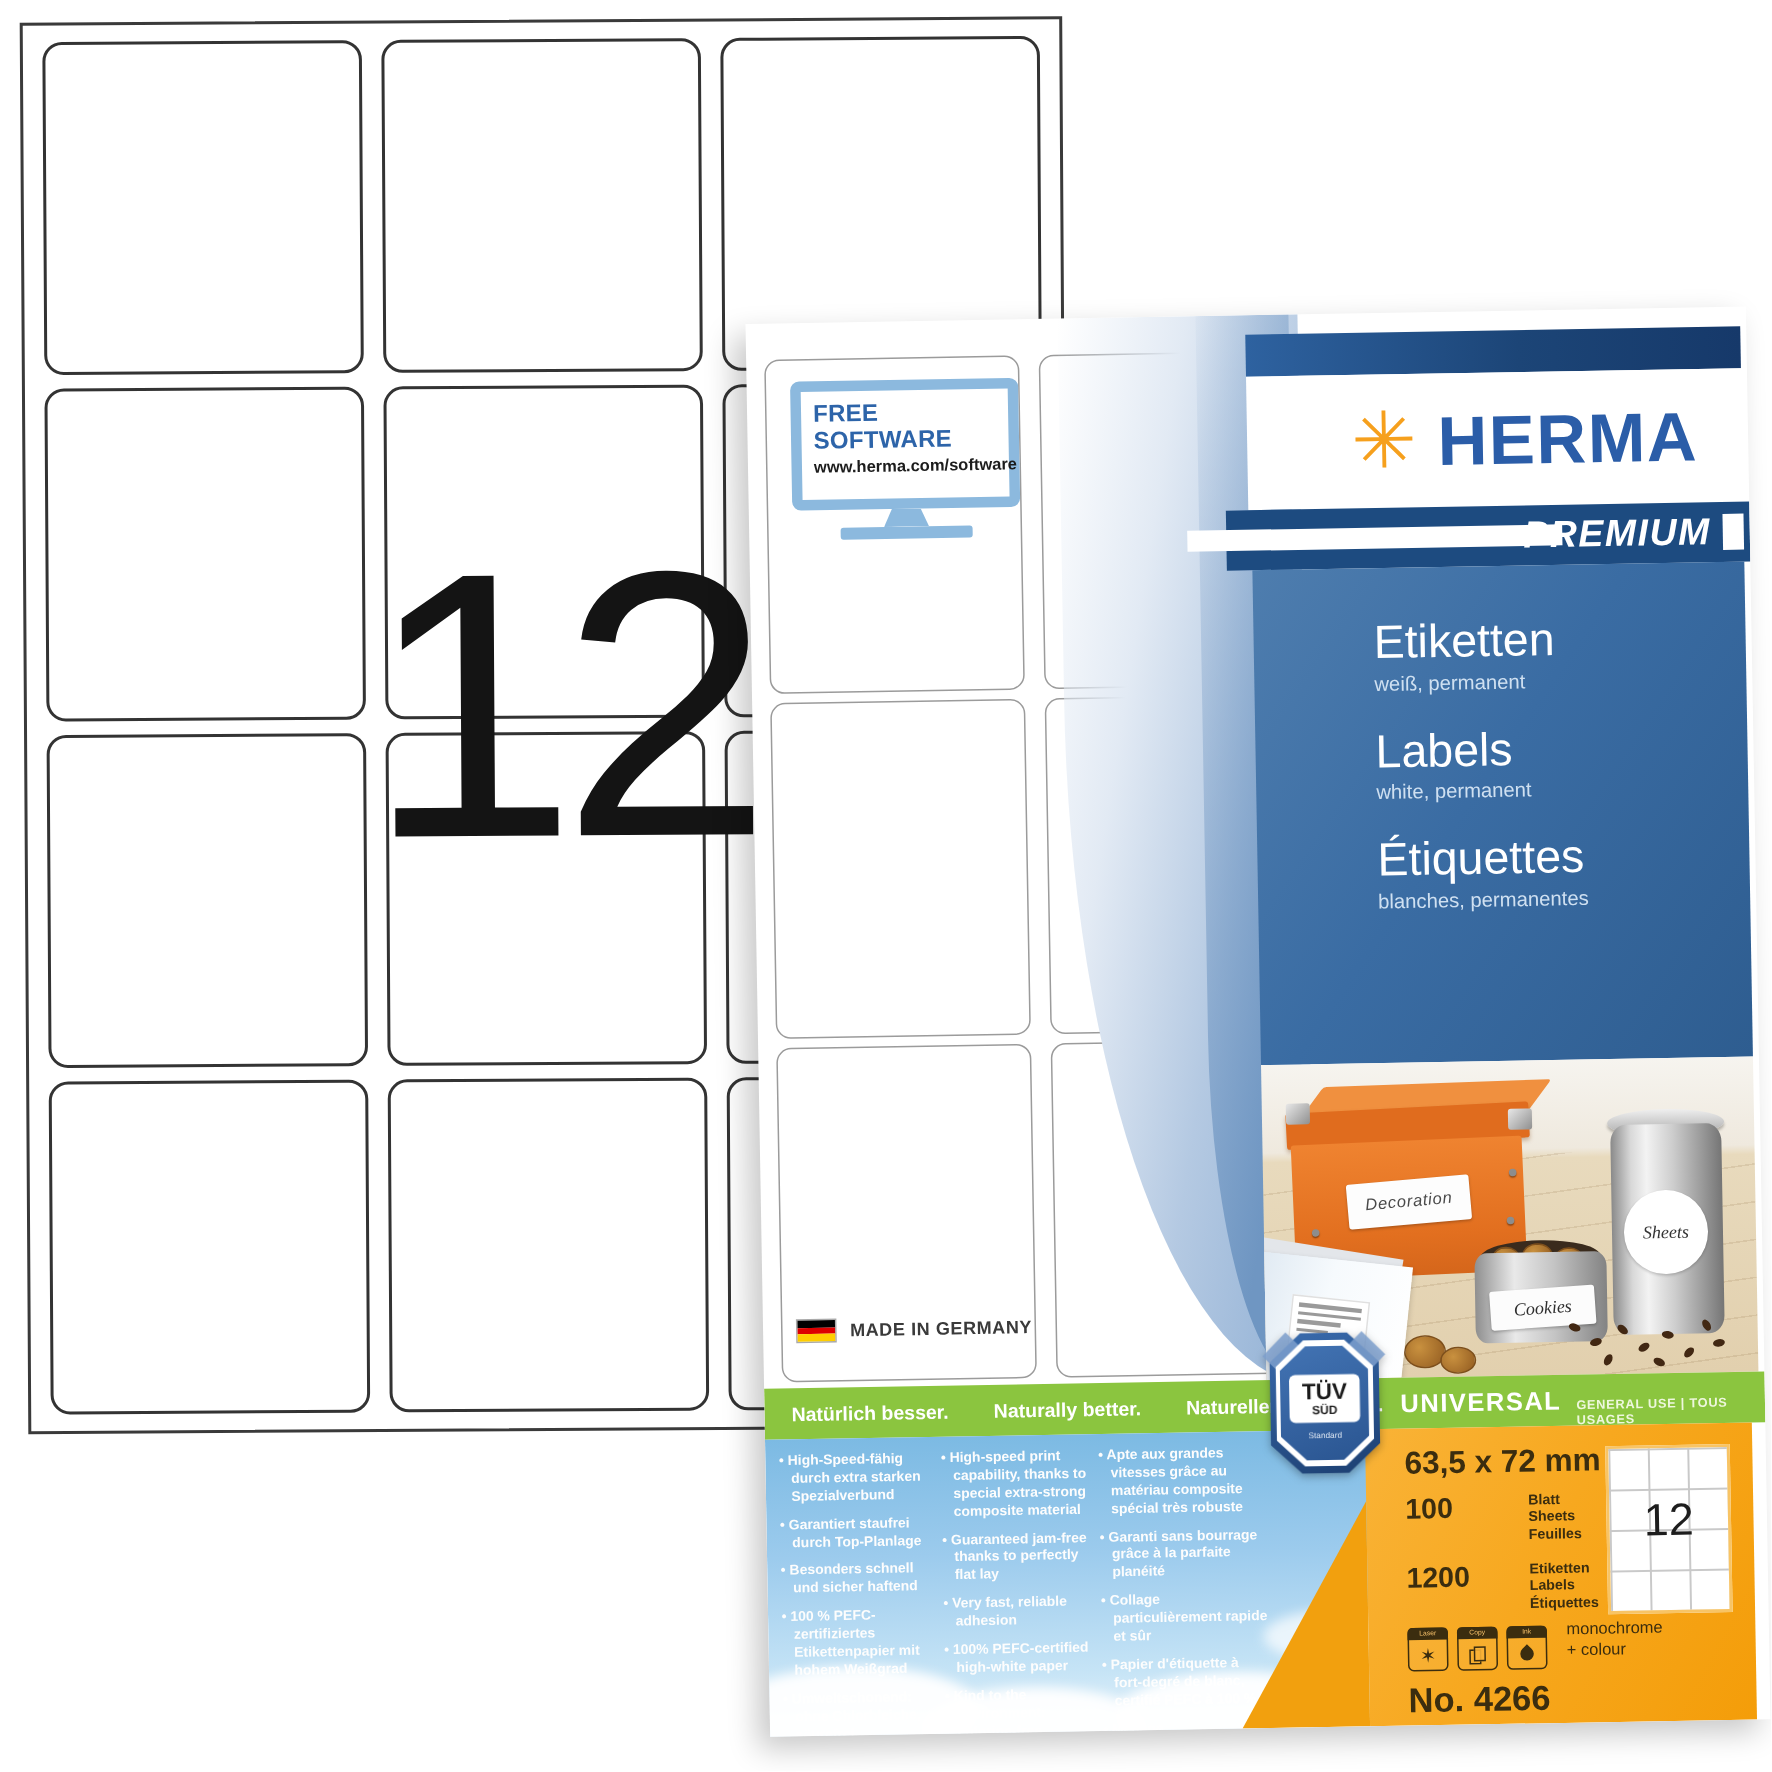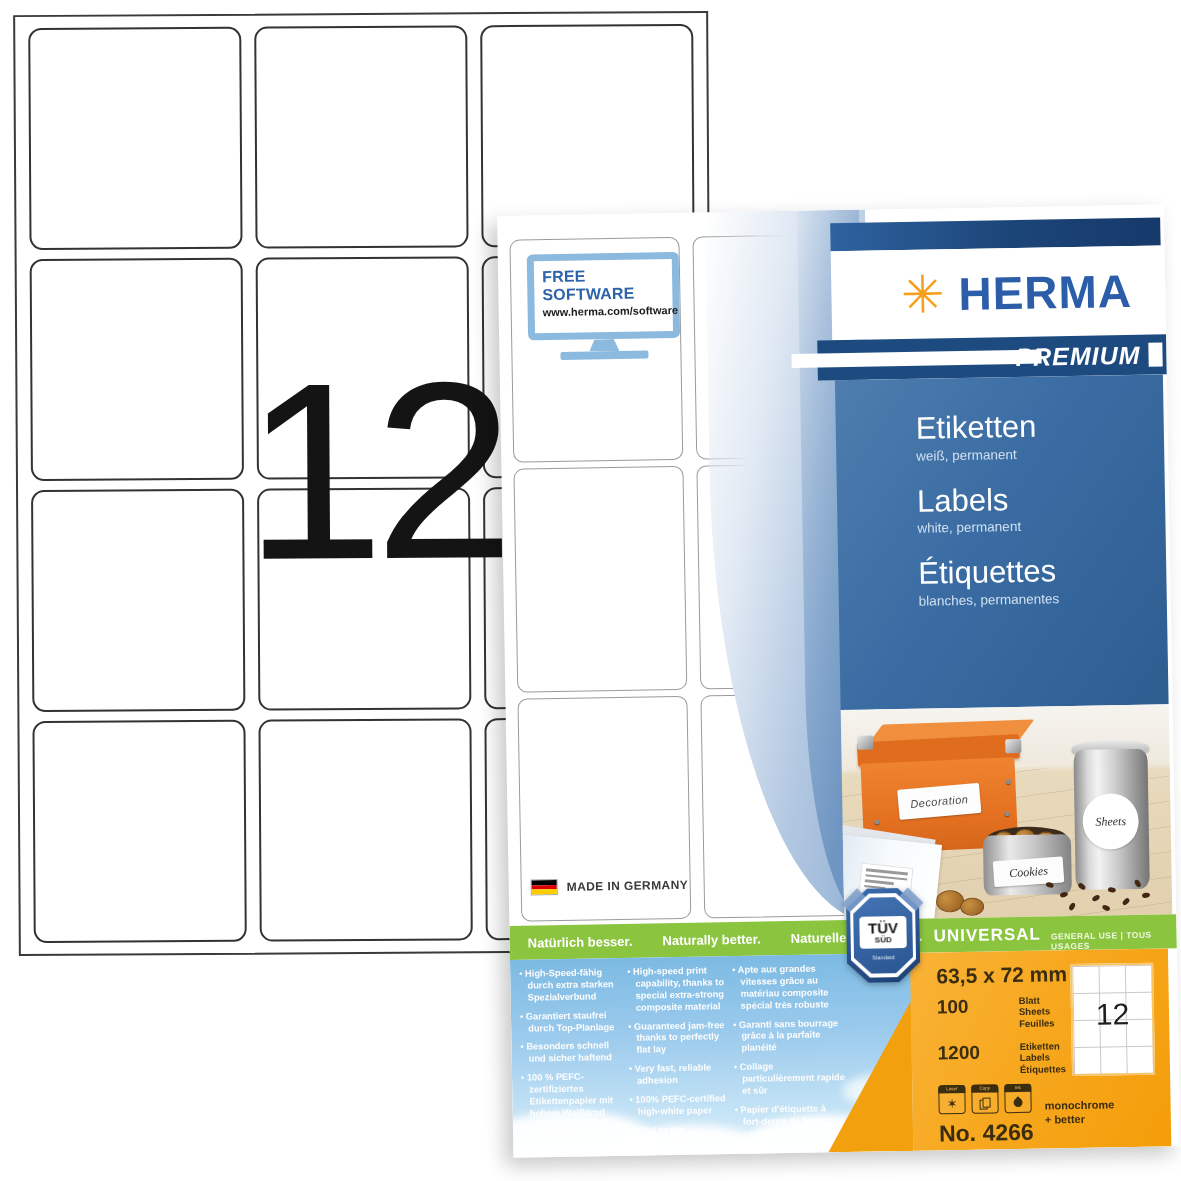--- a/index.html
+++ b/index.html
@@ -140,21 +140,21 @@
   .p-icon{position:relative;width:27px;height:29px;border:1.7px solid #3b2d0f;border-radius:4px;background:rgba(255,255,255,.06);}
   .p-icon .tab{position:absolute;left:-1px;top:-1px;right:-1px;height:8px;background:#3b2d0f;
     border-radius:3px 3px 0 0;color:#f7c16a;font-size:4.5px;text-align:center;line-height:8px;}
   .p-icon .glyph{position:absolute;left:0;right:0;top:8px;bottom:0;display:flex;align-items:center;justify-content:center;
     font-size:13px;color:#3b2d0f;}
   .drop{width:9px;height:9px;background:#3b2d0f;border-radius:0 50% 50% 50%;transform:rotate(45deg);}
   .copy-glyph{position:relative;width:11px;height:12px;}
   .copy-glyph i{position:absolute;width:8px;height:10px;border:1.4px solid #3b2d0f;background:transparent;display:block;}
   .copy-glyph i:nth-child(1){left:0;top:2px;}
   .copy-glyph i:nth-child(2){left:3px;top:0;background:rgba(249,179,55,.9);}
-  .mono{position:absolute;left:132px;top:149px;font-size:11px;font-weight:700;line-height:1.25;}
+  .mono{position:absolute;left:132px;top:130px;font-size:11px;font-weight:400;line-height:1.25;}
   .order-no{position:absolute;left:26px;top:168px;font-size:23px;font-weight:700;}
   .mini-sheet{position:absolute;left:160px;top:14px;width:83px;height:112px;background:#fff;
     border:2px solid #f8c465;
     background-image:linear-gradient(#c9c9c9 1px,transparent 1px),linear-gradient(90deg,#c9c9c9 1px,transparent 1px);
     background-size:100% 25%,33.34% 100%;}
   .mini-count{position:absolute;left:0;right:0;top:32px;text-align:center;font-size:30px;color:#1d1d1d;}
 
   
   .tuv{position:absolute;left:337px;top:679px;width:73px;height:94px;z-index:5;
     filter:drop-shadow(0 2px 3px rgba(0,0,0,.3));}
@@ -379,21 +379,21 @@
         </div>
         <div class="p-icon">
           <div class="tab">Ink</div>
           <div class="glyph">
               <span class="drop"></span>
             </div>
         </div>
       </div>
       <div class="mono">
         <span style="display:block;">monochrome</span>
-        <span style="display:block;">+ better</span>
+        <span style="display:block;">+ colour</span>
       </div>
       <div class="order-no">No. 4266</div>
       <div class="mini-sheet">
         <div class="mini-count">12</div>
       </div>
     </div>
 
     <div class="tuv">
       <div class="oct oct1"></div>
       <div class="ribbon rib-l"></div>

